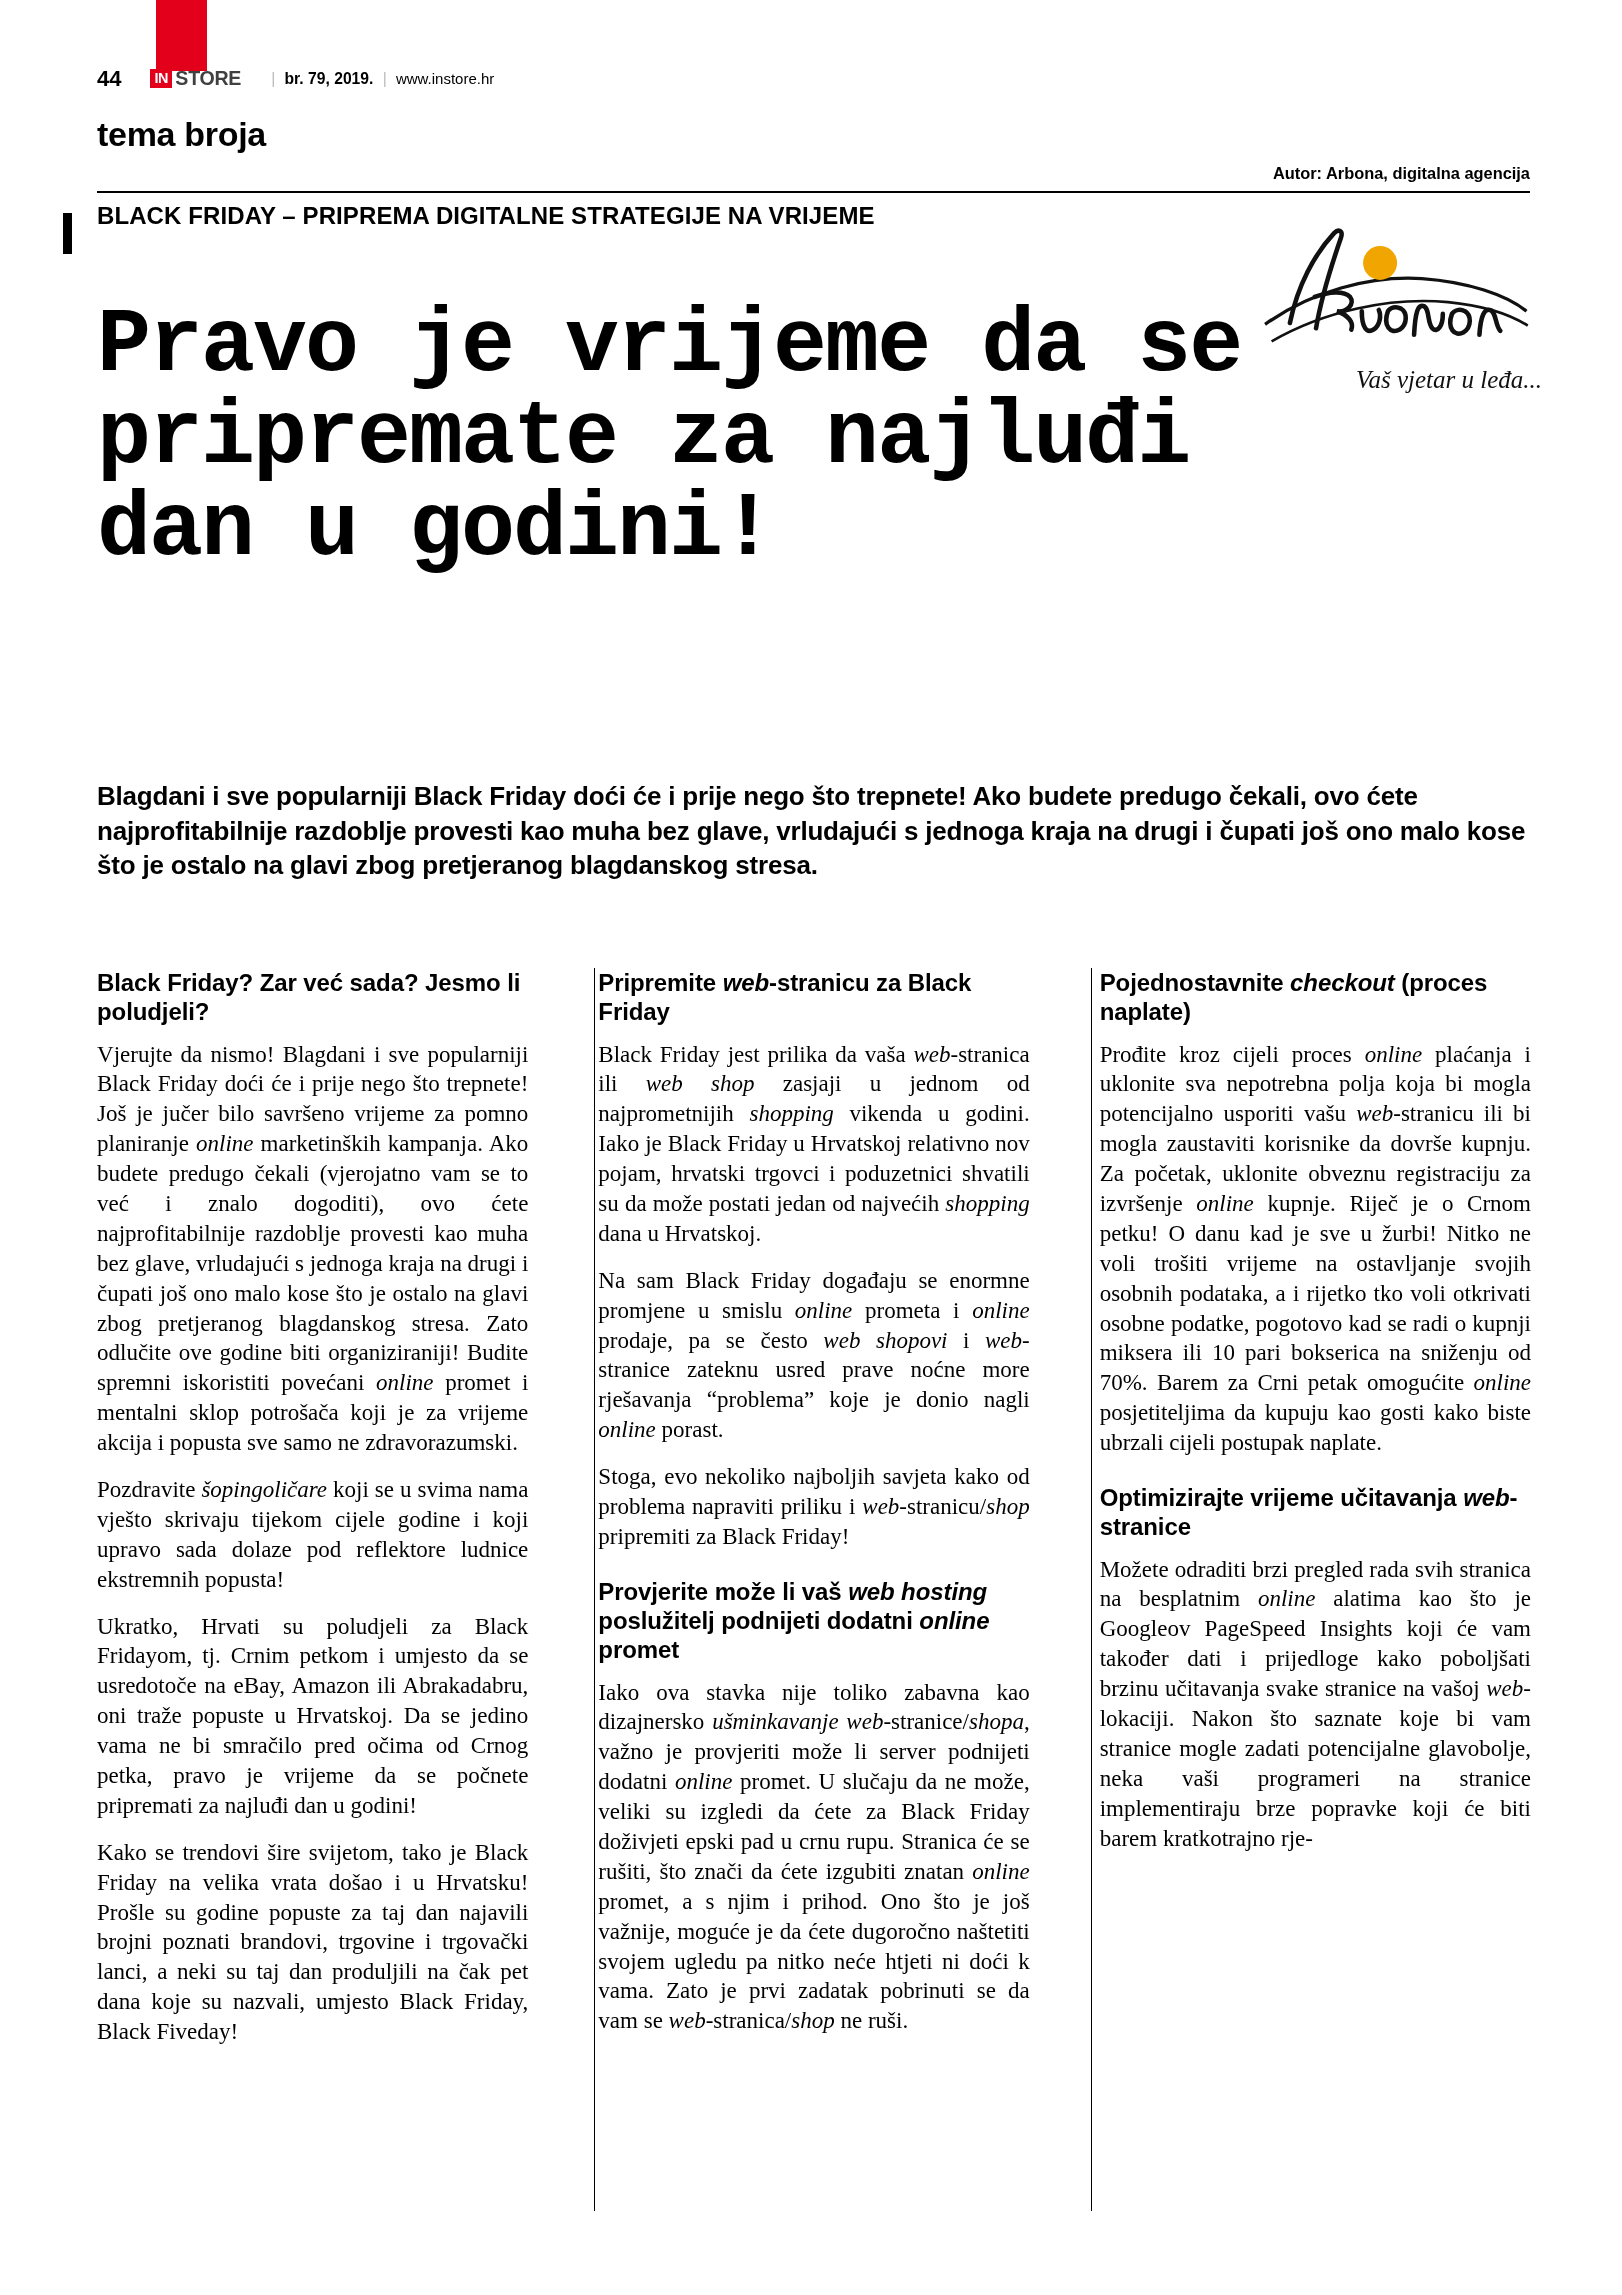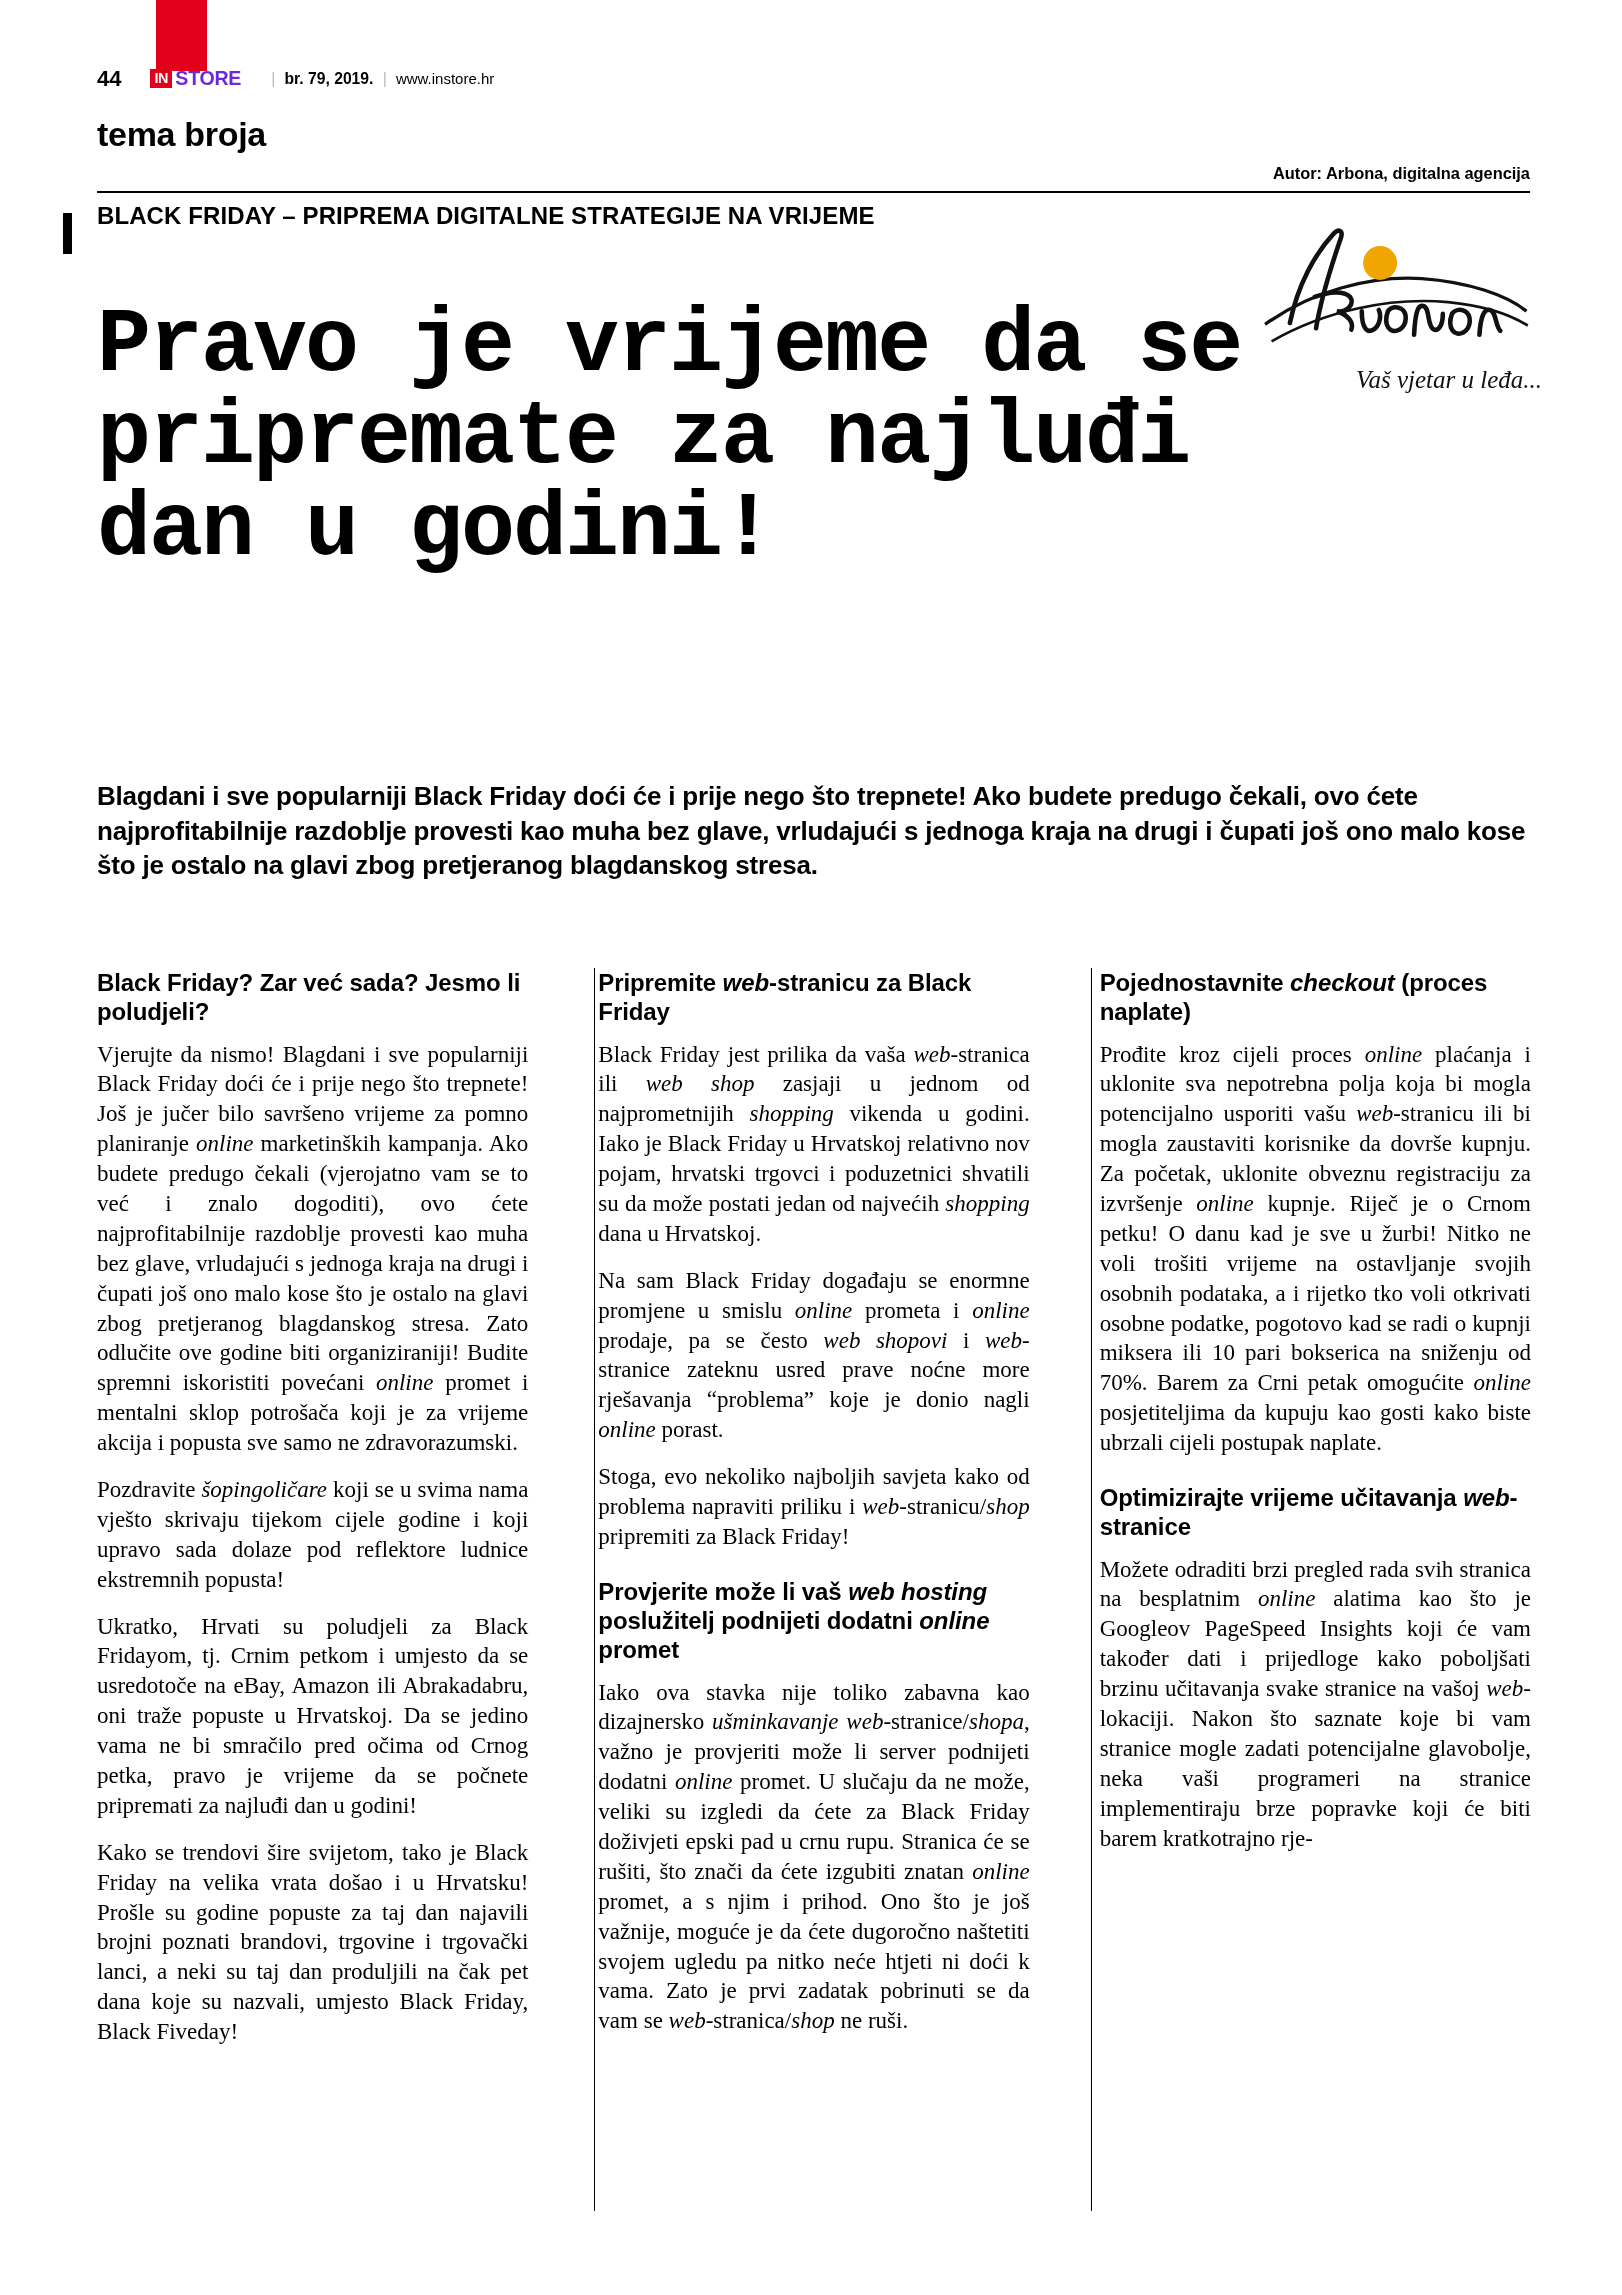--- a/index.html
+++ b/index.html
@@ -58,21 +58,21 @@
     color: #ffffff;
     font-weight: bold;
     font-size: 14.4px;
     padding: 2.6px 3.9px 2.6px 3.9px;
     line-height: 1;
     letter-spacing: -0.3px;
   }
   .logo-store {
     font-weight: bold;
     font-size: 19.6px;
-    color: #6d28d9;
+    color: #404040;
     margin-left: 3.3px;
     letter-spacing: -0.3px;
   }
   .sep {
     color: #bbbbbb;
     font-size: 15.7px;
     margin: 0 9.2px;
   }
   .issue {
     font-weight: bold;
@@ -171,20 +171,21 @@
     letter-spacing: -0.2px;
   }
   
   .cols {
     position: absolute;
     left: 97px;
     top: 968px;
     width: 1434px;
     display: flex;
     gap: 12px;
+    justify-content: flex-end;
   }
   .col {
     width: 440px;
     position: relative;
     padding-right: 0;
   }
   .col + .col { margin-left: 58px; }
   .col-divider {
     position: absolute;
     top: 0;

